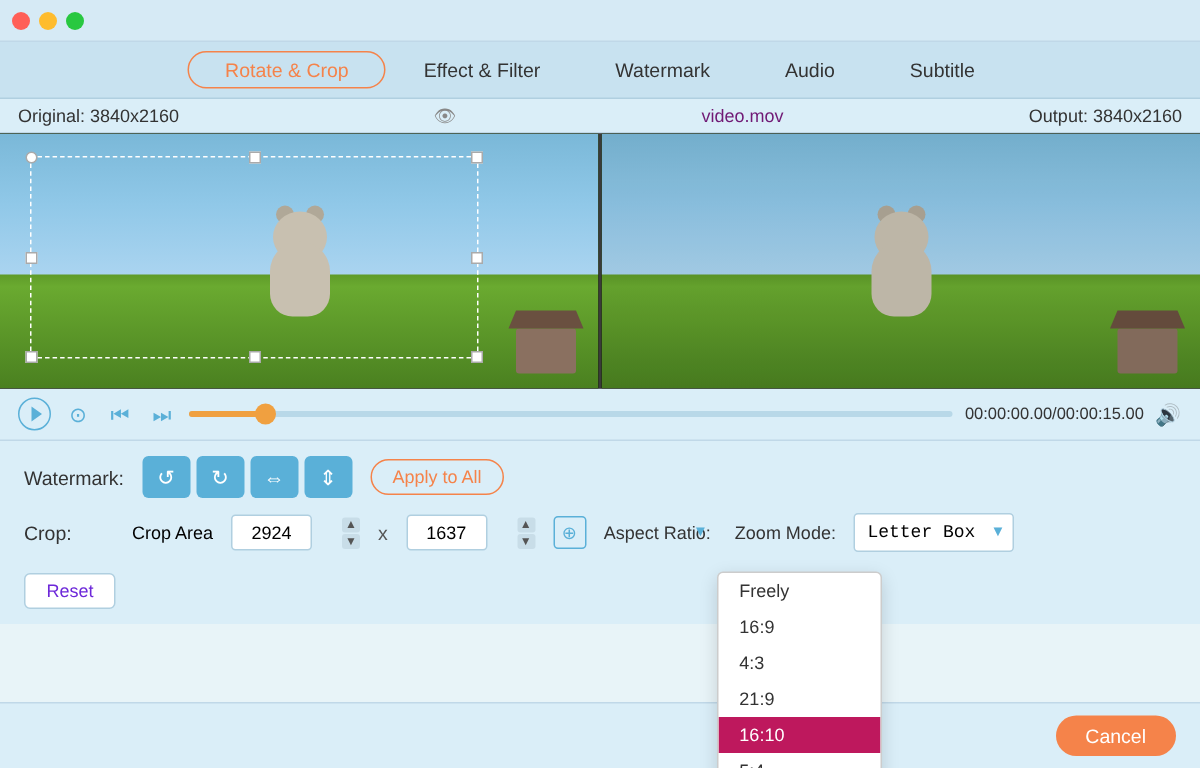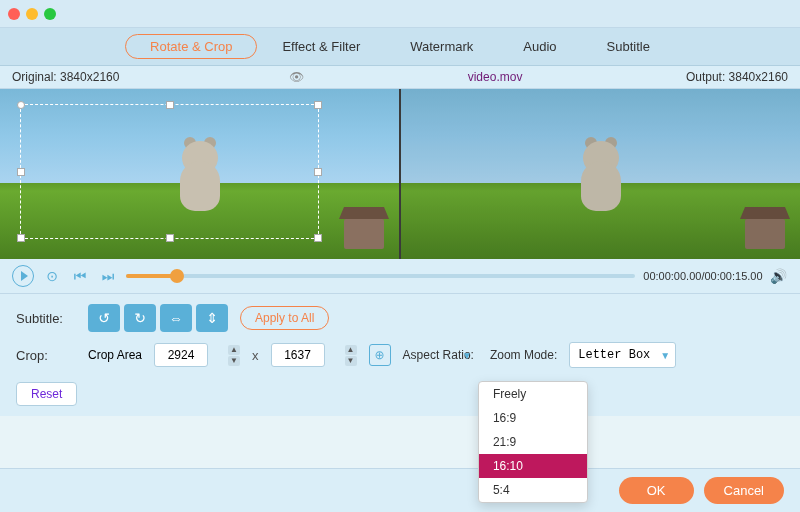--- a/index.html
+++ b/index.html
@@ -557,21 +557,21 @@
     <div class="progress-thumb"></div>
   </div>
 
   <span class="time-display">00:00:00.00/00:00:15.00</span>
   <span class="volume-icon">🔊</span>
 </div>
 
 <div class="controls-area">
 
   <div class="controls-row">
-    <span class="label">Subtitle:</span>
+    <span class="label">Watermark:</span>
     <div class="rotation-btns">
       <button class="rot-btn">↺</button>
       <button class="rot-btn">↻</button>
       <button class="rot-btn">⇔</button>
       <button class="rot-btn">⇕</button>
     </div>
     <button class="apply-btn">Apply to All</button>
   </div>
 
   <div class="controls-row">
@@ -598,20 +598,21 @@
     </div>
 
     <div class="center-icon">⊕</div>
 
     <div class="aspect-area">
       <span class="aspect-label">Aspect Ratio:</span>
       <div class="dropdown-wrapper">
         <div class="dropdown-popup">
           <div class="dropdown-popup-item">Freely</div>
           <div class="dropdown-popup-item">16:9</div>
+          <div class="dropdown-popup-item">4:3</div>
           <div class="dropdown-popup-item">21:9</div>
           <div class="dropdown-popup-item selected">16:10</div>
           <div class="dropdown-popup-item">5:4</div>
 
         </div>
       </div>
       <div class="dropdown-arrow">▼</div>
     </div>
 
     <span class="zoom-label">Zoom Mode:</span>
@@ -625,15 +626,14 @@
     </div>
   </div>
 
   <div style="margin-top:2px;">
     <button class="reset-btn">Reset</button>
   </div>
 
 </div>
 
 <div class="bottom-bar">
-  <button class="ok-btn">OK</button>
   <button class="cancel-btn">Cancel</button>
 </div>
 
 </body></html>

